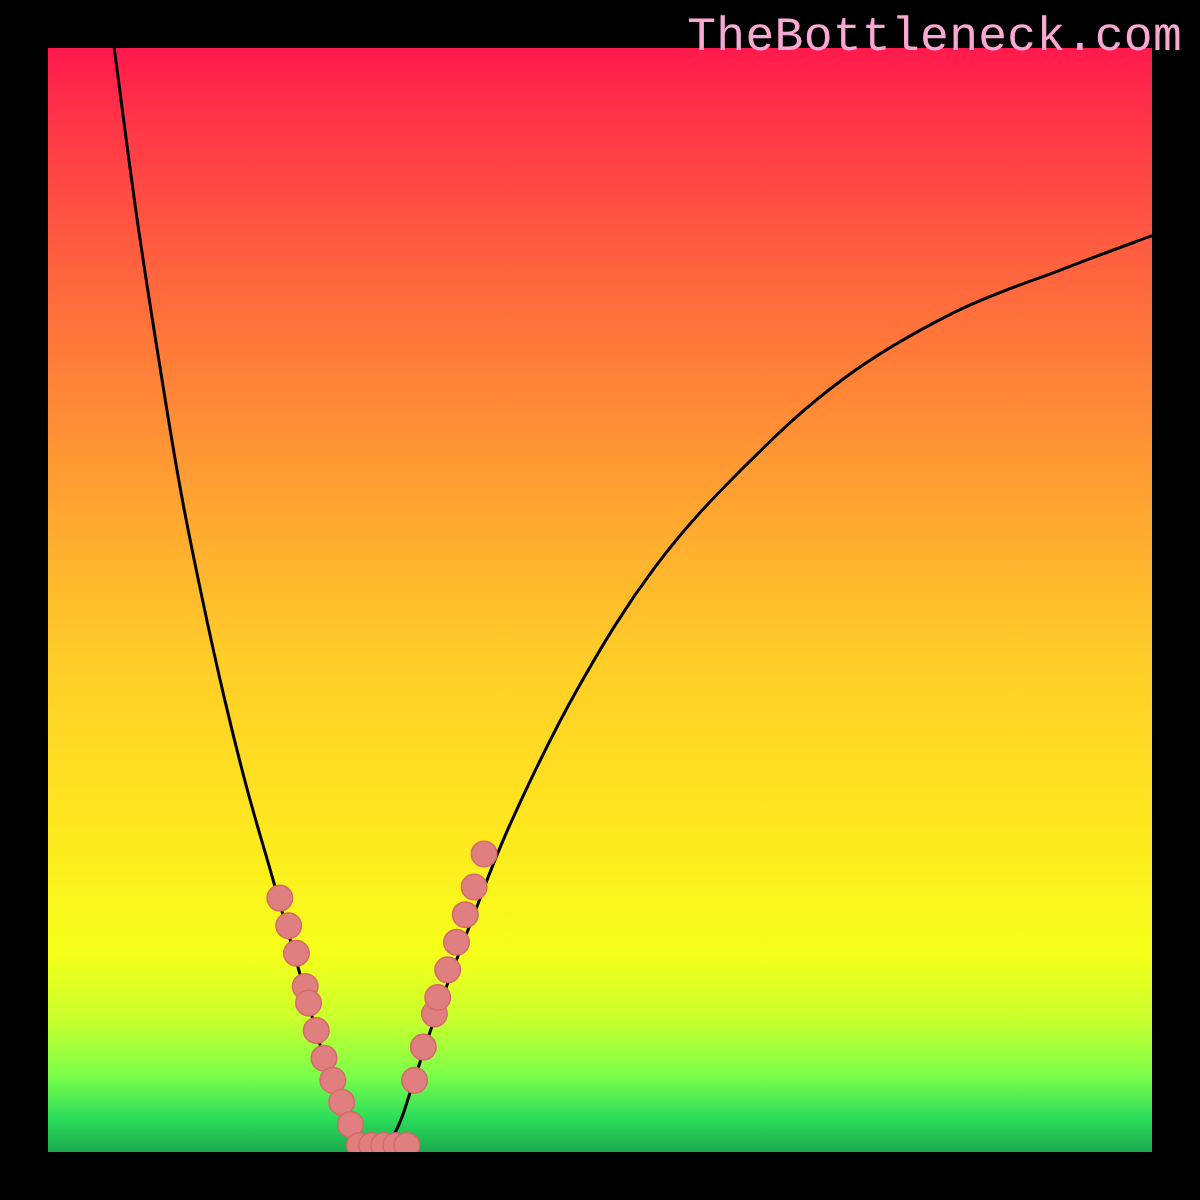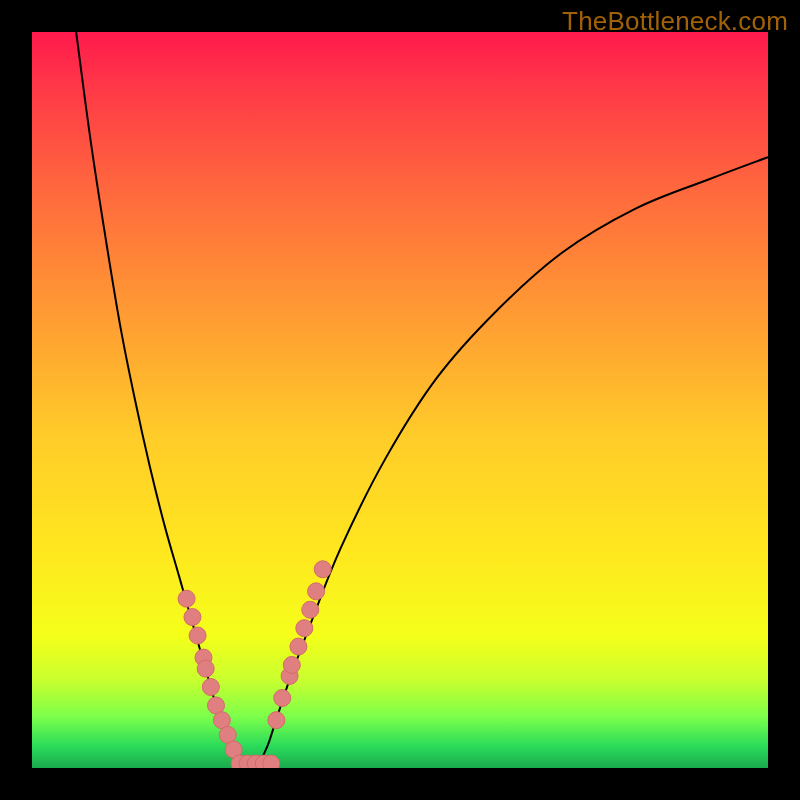--- a/index.html
+++ b/index.html
@@ -14,26 +14,27 @@
   .frame {
     position: relative;
     width: 800px;
     height: 800px;
     background: #000;
   }
   .watermark {
     position: absolute;
     top: 6px;
     right: 12px;
-    color: #a16207;
-    font-size: 26px;
+    color: #f9a8d4;
+    font-size: 32px;
     font-weight: 500;
     letter-spacing: 0.2px;
     z-index: 10;
     user-select: none;
+    font-family: Liberation Mono, monospace;
   }
   .plot-area {
     position: absolute;
     left: 32px;
     top: 32px;
     width: 736px;
     height: 736px;
     overflow: hidden;
     
     background: linear-gradient(

